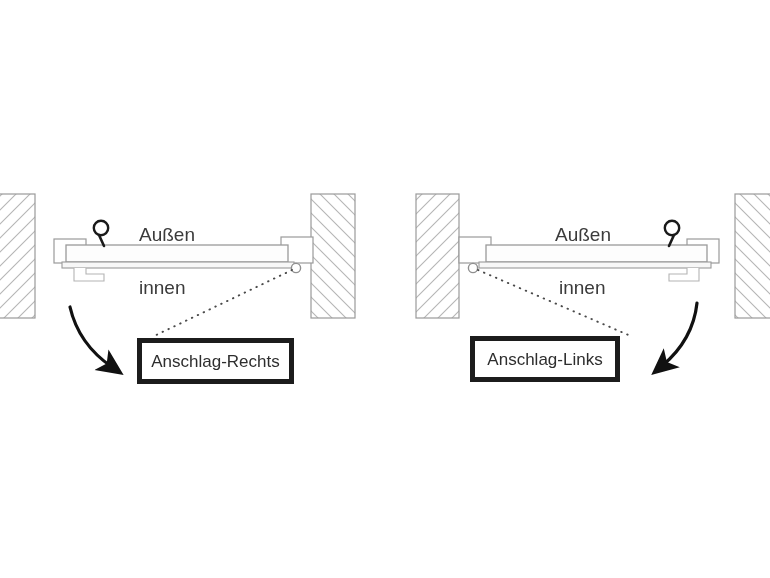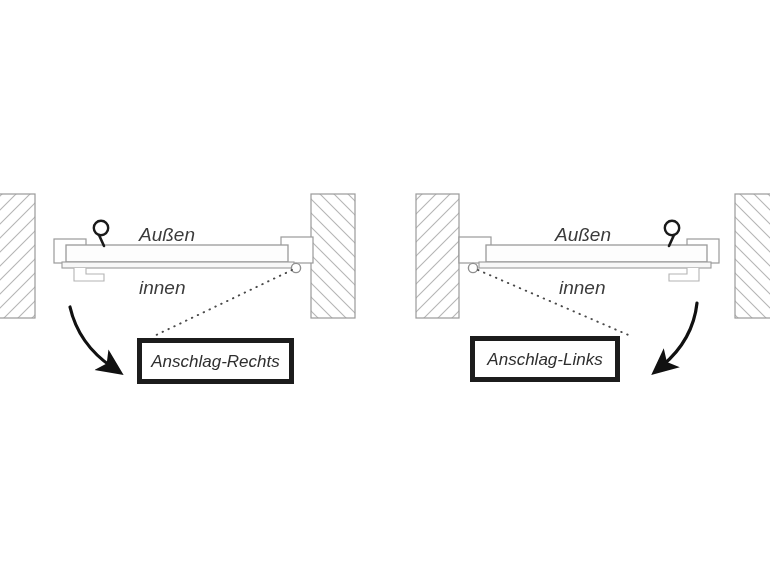--- a/index.html
+++ b/index.html
@@ -9,21 +9,20 @@
   }
   body {
     font-family: "Liberation Sans", sans-serif;
   }
   #stage {
     position: relative;
     width: 770px;
     height: 578px;
     background: #ffffff;
     overflow: hidden;
-    font-style: italic;
   }
   #stage svg {
     position: absolute;
     left: 0;
     top: 0;
   }
   .diagram-text {
     font-family: "Liberation Sans", sans-serif;
     fill: #3b3b3b;
     font-size: 19px;

